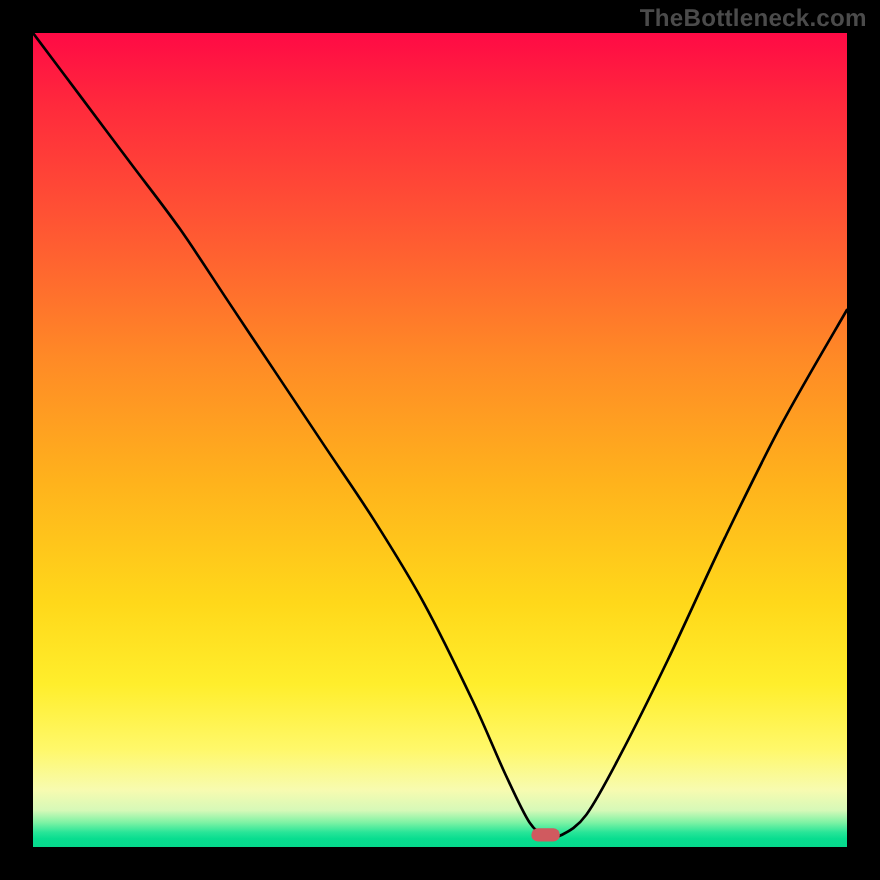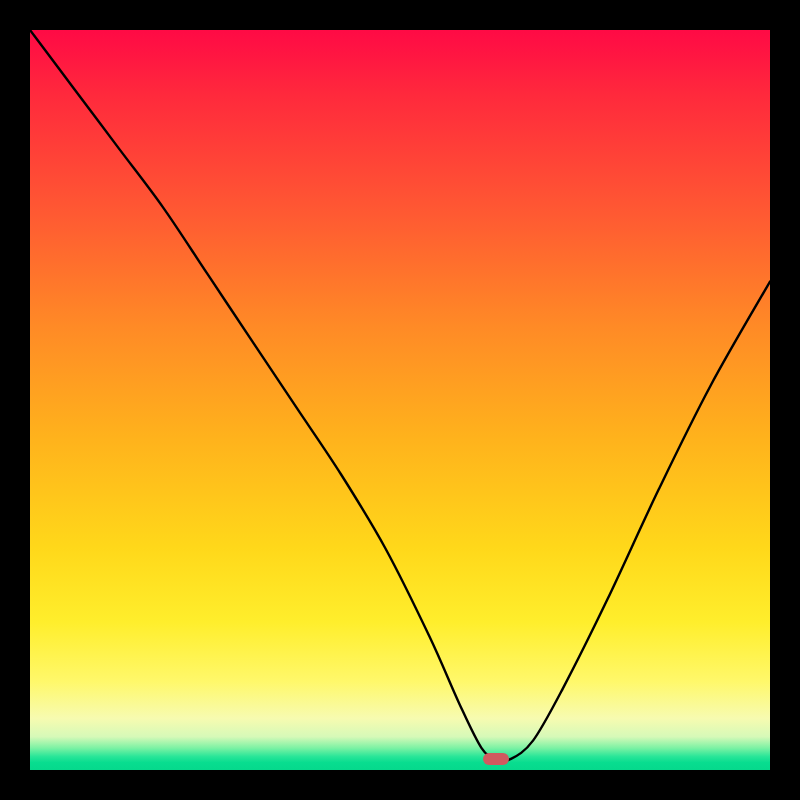--- a/index.html
+++ b/index.html
@@ -78,20 +78,21 @@
     background: #d05a5f;
     transform: translate(-50%, -50%);
     z-index: 2;
   }
 </style>
 </head>
 <body>
 
 <div class="frame">
 
+  <div class="watermark">TheBottleneck.com</div>
 
   <div class="plot-area">
     <div class="gradient"></div>
 
     <svg class="curve-svg" viewBox="0 0 740 740" preserveAspectRatio="none">
       <path id="curve-path" class="curve-path" d="M 0.00 0.00 C 7.40 9.87, 29.60 39.47, 44.40 59.20 C 59.20 78.93, 74.00 98.67, 88.80 118.40 C 103.60 138.13, 118.40 156.63, 133.20 177.60 C 148.00 198.57, 162.80 222.00, 177.60 244.20 C 192.40 266.40, 207.20 288.60, 222.00 310.80 C 236.80 333.00, 251.60 355.20, 266.40 377.40 C 281.20 399.60, 296.00 420.57, 310.80 444.00 C 325.60 467.43, 340.40 490.87, 355.20 518.00 C 370.00 545.13, 387.27 580.90, 399.60 606.80 C 411.93 632.70, 420.57 654.90, 429.20 673.40 C 437.83 691.90, 445.23 708.55, 451.40 717.80 C 457.57 727.05, 461.27 727.05, 466.20 728.90 C 471.13 730.75, 474.83 731.98, 481.00 728.90 C 487.17 725.82, 494.57 722.12, 503.20 710.40 C 511.83 698.68, 520.47 682.03, 532.80 658.60 C 545.13 635.17, 561.17 603.10, 577.20 569.80 C 593.23 536.50, 611.73 494.57, 629.00 458.80 C 646.27 423.03, 662.30 389.73, 680.80 355.20 C 699.30 320.67, 730.13 268.87, 740.00 251.60"></path>
     </svg>
 
     <div id="marker" class="marker" style="left: 466.2px; top: 728.9px; background: rgb(208, 90, 95);"></div>
   </div>

